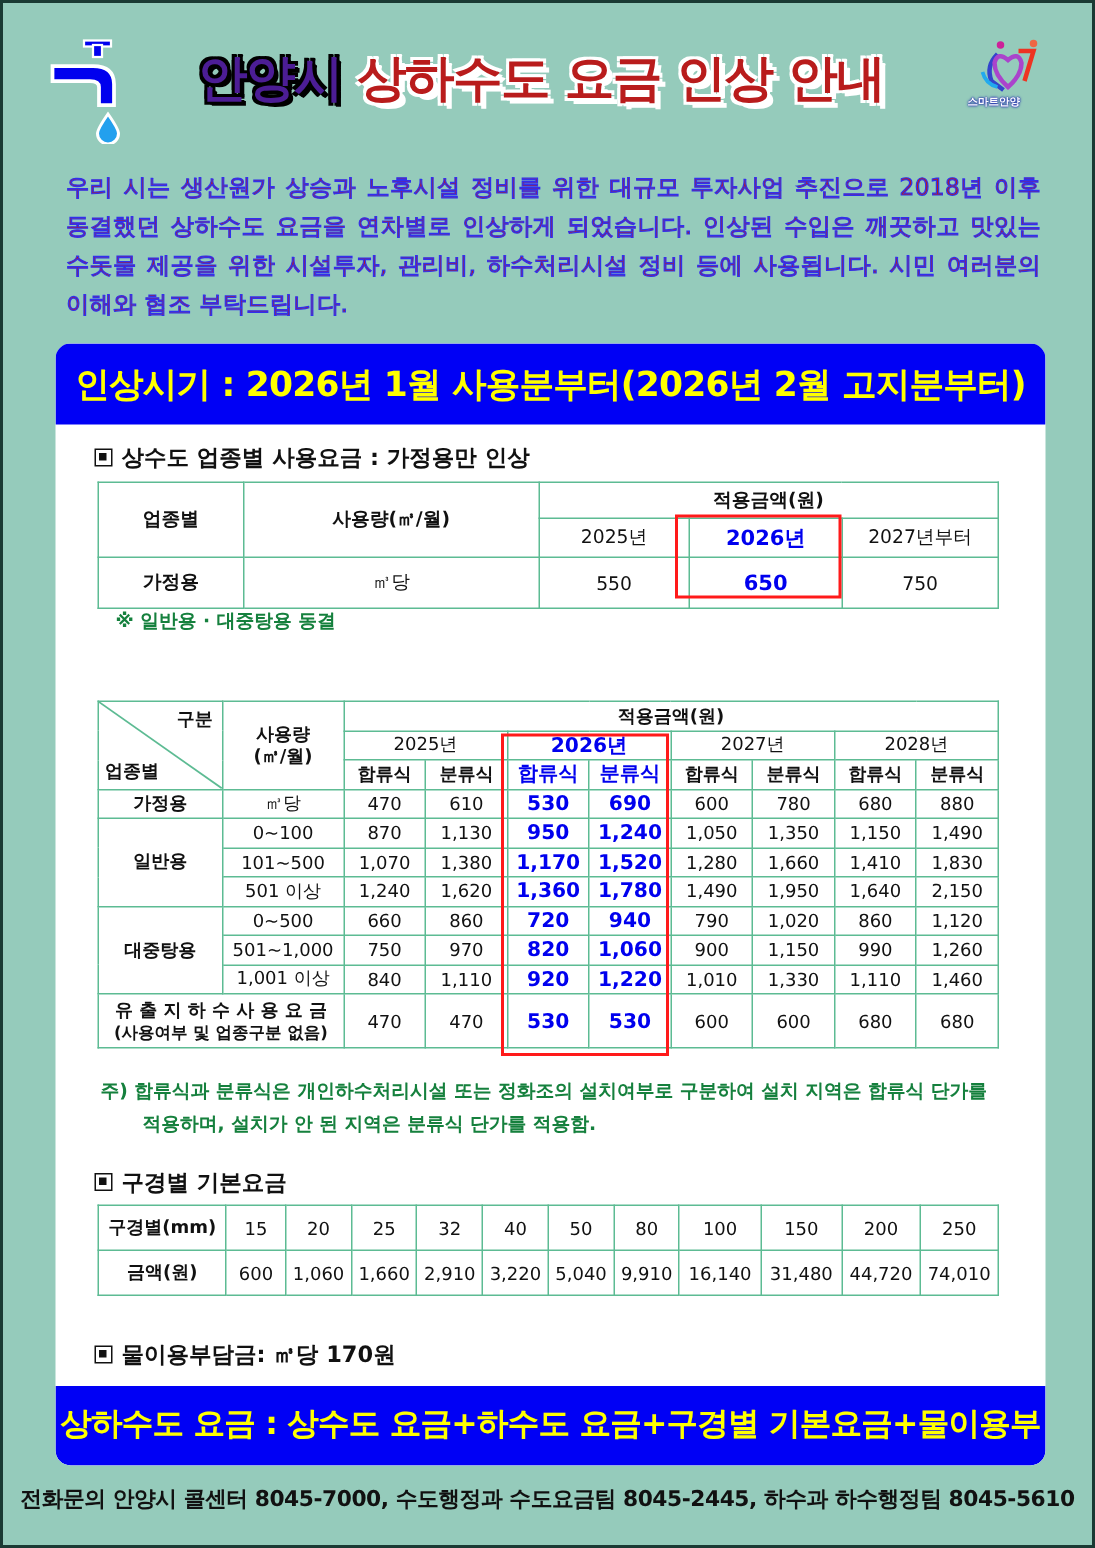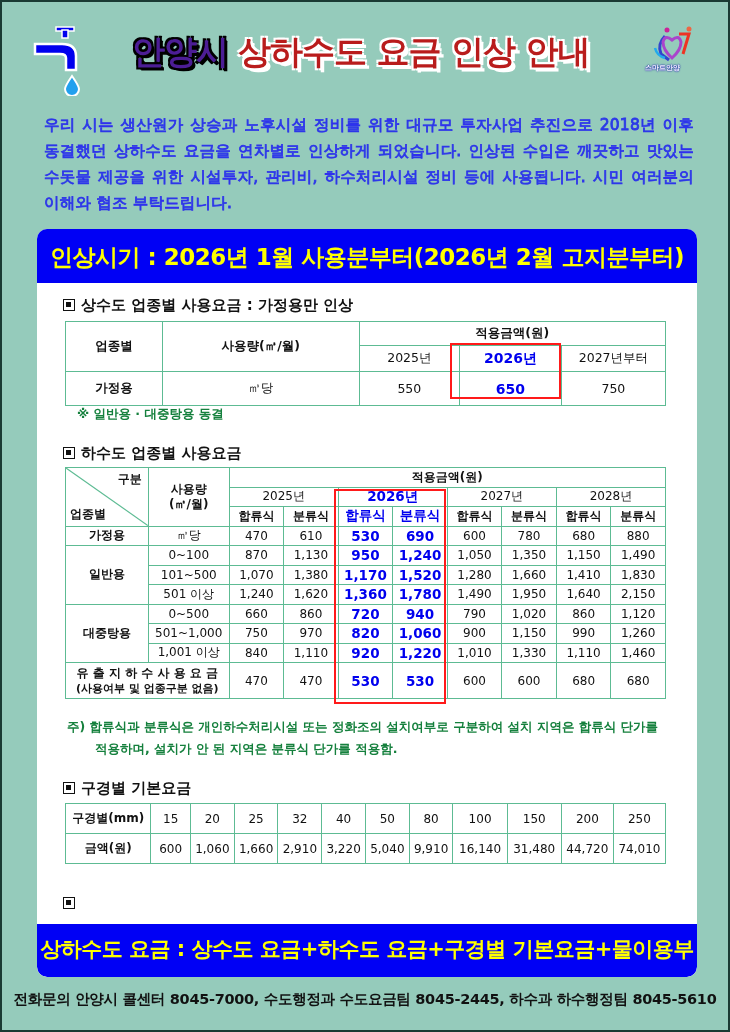--- a/index.html
+++ b/index.html
@@ -28,21 +28,21 @@
     text-shadow: -2px -2px 0 #fff, 2px -2px 0 #fff, -2px 2px 0 #fff, 2px 2px 0 #fff, 4px 4px 0 #fff;
     margin-left: 10px;
   }
   .logo { position: absolute; left: 645px; top: 22px; width: 50px; height: 48px; }
   .logo-text {
     position: absolute; left: 643px; top: 61px; font-size: 7px; font-weight: bold; color: #fff;
     text-shadow: 0 0 2px #0000aa, 0 0 1px #0000aa;
   }
   .intro {
     position: absolute; left: 42px; top: 110px; width: 650px;
-    color: #1d4ed8; font-size: 15.5px; line-height: 26px; text-align: justify;
+    color: #b91c1c; font-size: 15.5px; line-height: 26px; text-align: justify;
     -webkit-text-stroke: 0.8px #3030ee; letter-spacing: 0.2px;
   }
   .card {
     position: absolute; left: 35px; top: 227px; width: 660px; height: 748px;
     background: #fff; border-radius: 10px; overflow: hidden;
   }
   .banner-top {
     position: absolute; left: 0; top: 0; width: 660px; height: 54px;
     background: #0000f5; color: #ffff00; font-size: 23px; font-weight: bold;
     text-align: center; line-height: 56px; letter-spacing: -0.5px;
@@ -138,23 +138,20 @@
       <td>㎥당</td>
       <td>550</td>
       <td class="hl">650</td>
       <td>750</td>
     </tr>
   </tbody>
     </table>
   <div class="redbox" style="left:413px; top:114px; width:111px; height:56px;"></div>
   <div class="note" style="left:40px; top:177px;">※ 일반용 · 대중탕용 동결</div>
 
-  <div class="section-title" style="top:215px">
-    <span class="sq"></span><span>하수도 업종별 사용요금</span>
-  </div>
   <table class="t2">
     <tbody>
         <tr>
       <td rowspan="3" class="diag" style="width:82px">
         <svg viewBox="0 0 82 60" preserveAspectRatio="none">
               <line x1="0" y1="0" x2="82" y2="60" stroke="#5dbb93" stroke-width="1.2"></line>
             </svg>
         <span class="tr">구분</span>
         <span class="bl">업종별</span>
       </td>
@@ -308,19 +305,19 @@
       <td style="width:42px">9,910</td>
       <td style="width:52px">16,140</td>
       <td style="width:52px">31,480</td>
       <td style="width:50px">44,720</td>
       <td style="width:50px">74,010</td>
     </tr>
   </tbody>
     </table>
 
   <div class="section-title" style="top:665px">
-    <span class="sq"></span>
+    <span class="sq"></span><span>물이용부담금: ㎥당 170원</span>
   </div>
 
   <div class="banner-bottom">상하수도 요금 : 상수도 요금+하수도 요금+구경별 기본요금+물이용부담금</div>
 </div>
 
 <div class="footer">전화문의 안양시 콜센터 8045-7000, 수도행정과 수도요금팀 8045-2445, 하수과 하수행정팀 8045-5610</div>
 
 </body></html>

